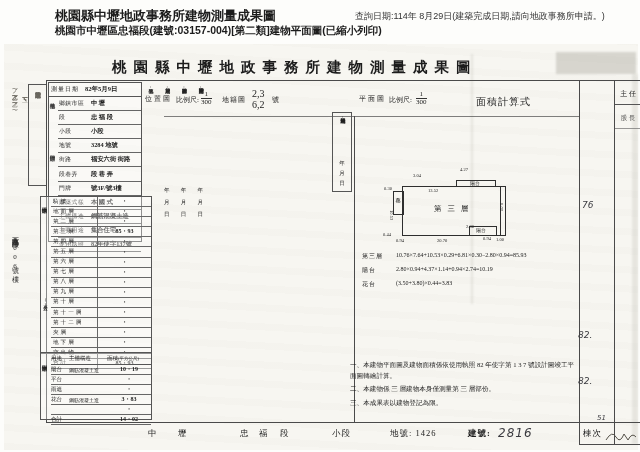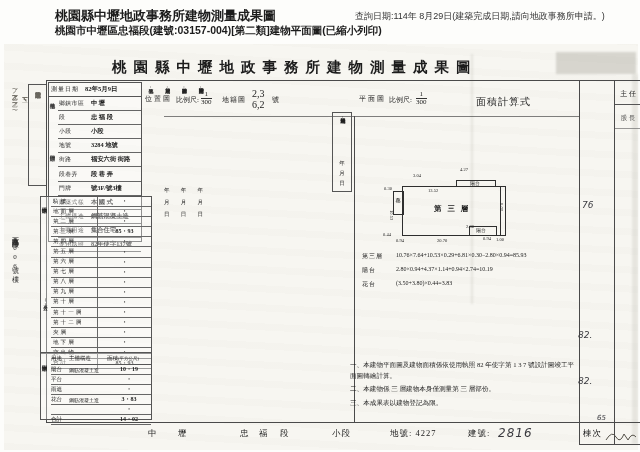--- a/index.html
+++ b/index.html
@@ -290,21 +290,21 @@
     <div class="abs" style="left:28px;top:32px;width:97px;height:48px;border:1px solid #2e2e2e;"></div>
 
     <div class="abs" style="left:82px;top:26px;width:38px;height:6px;border:1px solid #2e2e2e;border-bottom:none;"></div>
 
     <div class="abs" style="left:125px;top:32px;width:6px;height:48px;border:1px solid #2e2e2e;border-left:none;"></div>
 
     <div class="abs" style="left:95px;top:72px;width:26px;height:8px;border:1px solid #2e2e2e;"></div>
 
     <div class="abs" style="left:19px;top:37px;width:9px;height:22px;border:1px solid #2e2e2e;"></div>
     <div class="abs v" style="left:20px;top:39px;height:18px;font-size:5px;">花台</div>
-    <div class="abs" style="left:60px;top:50px;font-size:7.5px;letter-spacing:2px;font-weight:bold;">第 三 層</div>
+    <div class="abs" style="left:60px;top:50px;font-size:7.5px;letter-spacing:2px;">第 三 層</div>
     <div class="abs" style="left:96px;top:26px;font-size:5px;">陽台</div>
     <div class="abs" style="left:102px;top:73px;font-size:5px;">陽台</div>
     <div id="plan-dims">
         <div style="position: absolute; left: 39px; top: 19px; font-size: 4.5px; color: rgb(34, 34, 34);">3.04</div>
         <div style="position: absolute; left: 86px; top: 13px; font-size: 4.5px; color: rgb(34, 34, 34);">4.27</div>
         <div style="position: absolute; left: 54px; top: 34px; font-size: 4.5px; color: rgb(34, 34, 34);">13.52</div>
         <div style="position: absolute; left: 10px; top: 32px; font-size: 4.5px; color: rgb(34, 34, 34);">0.30</div>
         <div style="position: absolute; left: 15px; top: 56px; font-size: 4.5px; color: rgb(34, 34, 34); writing-mode: vertical-rl;">10.53</div>
         <div style="position: absolute; left: 9px; top: 78px; font-size: 4.5px; color: rgb(34, 34, 34);">0.44</div>
         <div style="position: absolute; left: 22px; top: 84px; font-size: 4.5px; color: rgb(34, 34, 34);">0.94</div>
@@ -341,30 +341,30 @@
     <span class="tiny" style="font-size:7px;">主 任</span>
   </div>
   <div class="abs" style="left:611px;top:62px;width:26px;height:22px;border-bottom:.5px solid #777;text-align:center;opacity:.75;">
     <span class="tiny" style="font-size:6.5px;">股 長</span>
   </div>
   <div id="sidebar-marks">
       <div class="hand" style="position: absolute; left: 578px; top: 156px; font-size: 9px;">76</div>
       <div class="hand" style="position: absolute; left: 574px; top: 286px; font-size: 9px;">82.</div>
       <div class="hand" style="position: absolute; left: 574px; top: 332px; font-size: 9px;">82.</div>
     </div>
-  <div class="abs hand" style="left:593px;top:370px;font-size:7px;">65</div>
+  <div class="abs hand" style="left:593px;top:370px;font-size:7px;">51</div>
   <svg class="abs" width="34" height="16" style="left:600px;top:384px;" viewBox="0 0 34 16">
     <path d="M2 12 Q8 2 12 9 T20 6 L24 12 Q28 4 32 9" stroke="#55524a" stroke-width="1" fill="none"></path>
   </svg>
 
   <div id="footer-items">
       <div style="position: absolute; left: 144px; top: 384px; font-size: 8.5px; letter-spacing: 1px; white-space: nowrap;">中</div>
       <div style="position: absolute; left: 174px; top: 384px; font-size: 8.5px; letter-spacing: 1px; white-space: nowrap;">壢</div>
       <div style="position: absolute; left: 236px; top: 384px; font-size: 8.5px; letter-spacing: 1px; white-space: nowrap;">忠</div>
       <div style="position: absolute; left: 255px; top: 384px; font-size: 8.5px; letter-spacing: 1px; white-space: nowrap;">福</div>
       <div style="position: absolute; left: 276px; top: 384px; font-size: 8.5px; letter-spacing: 1px; white-space: nowrap;">段</div>
       <div style="position: absolute; left: 328px; top: 384px; font-size: 8.5px; letter-spacing: 1px; white-space: nowrap;">小段</div>
-      <div style="position: absolute; left: 386px; top: 384px; font-size: 8.5px; letter-spacing: 1px; white-space: nowrap;">地號: 4227</div>
-      <div style="position: absolute; left: 464px; top: 384px; font-size: 8.5px; letter-spacing: 1px; white-space: nowrap;">建號:</div>
+      <div style="position: absolute; left: 386px; top: 384px; font-size: 8.5px; letter-spacing: 1px; white-space: nowrap;">地號: 1426</div>
+      <div style="position: absolute; left: 464px; top: 384px; font-size: 8.5px; letter-spacing: 1px; white-space: nowrap; font-weight: bold;">建號:</div>
       <div class="hand" style="position: absolute; left: 494px; top: 382px; font-size: 12px; letter-spacing: 1px; white-space: nowrap;">2816</div>
       <div style="position: absolute; left: 579px; top: 384px; font-size: 8.5px; letter-spacing: 1px; white-space: nowrap;">棟次</div>
     </div>
 </div>
 
 </body></html>

